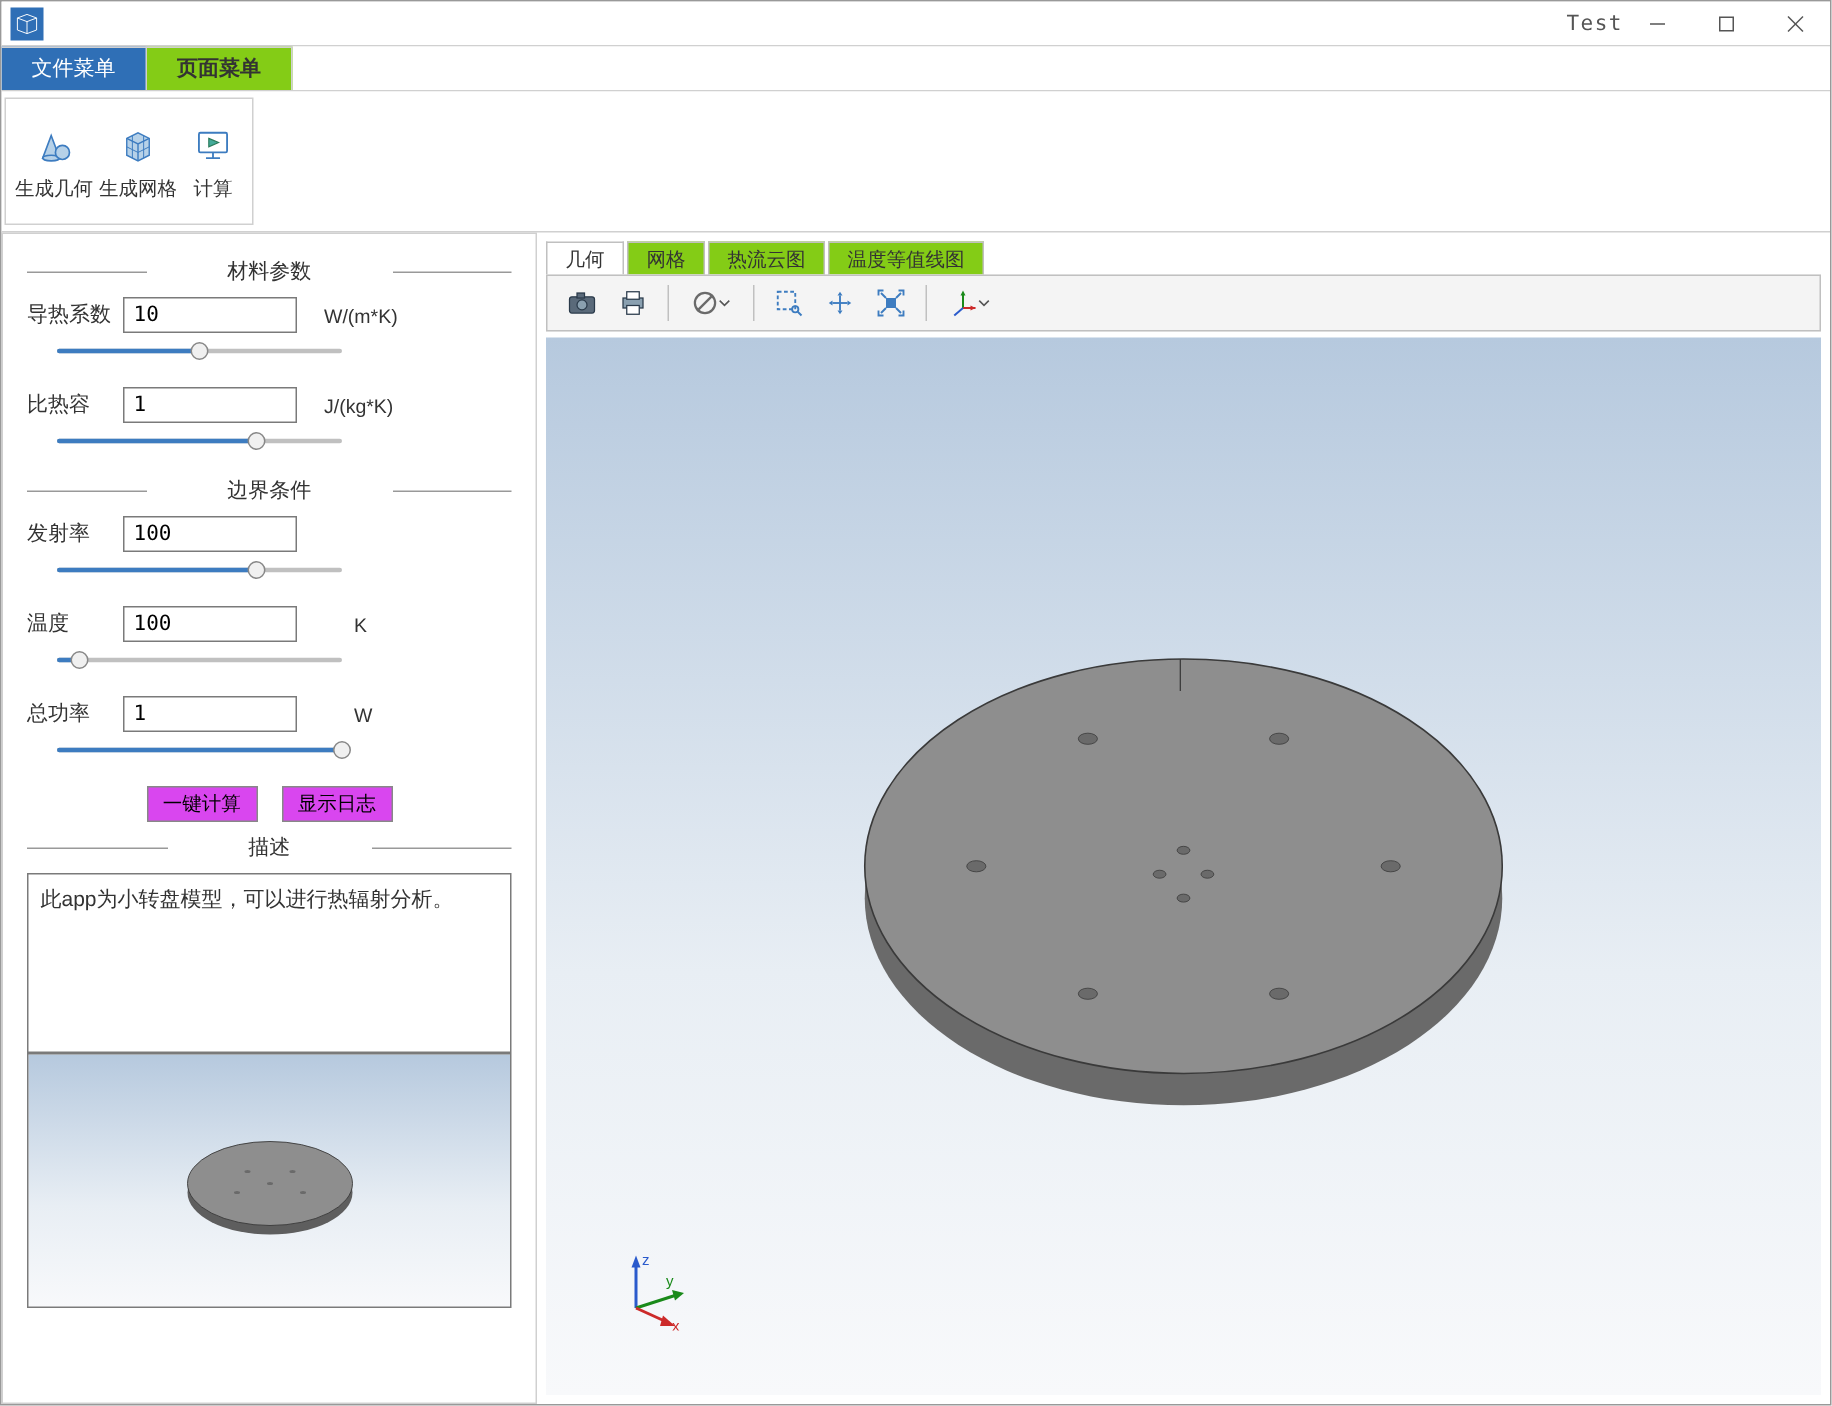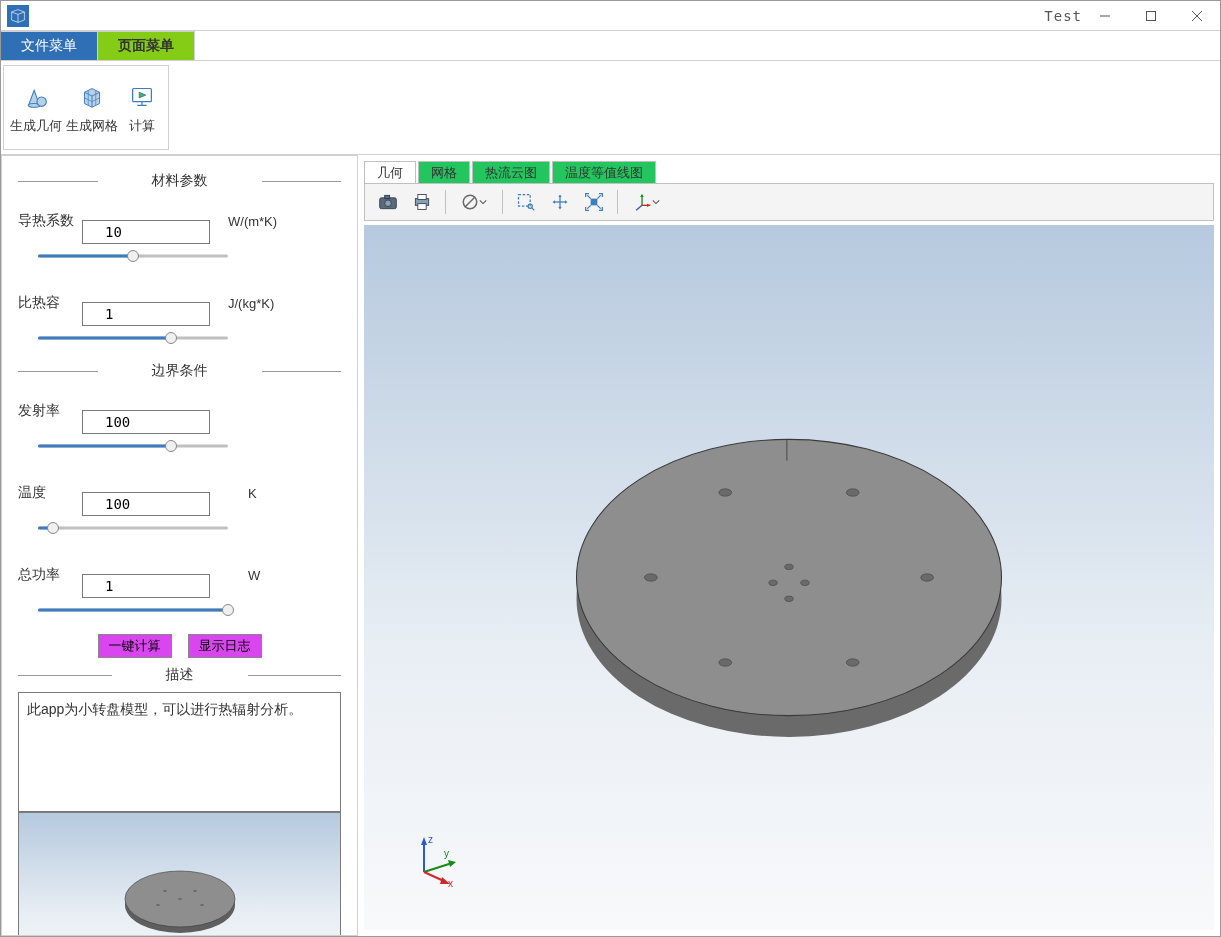--- a/index.html
+++ b/index.html
@@ -146,27 +146,26 @@
   display: flex;
   align-items: center;
   margin-bottom: 4px;
   gap: 8px;
 }
 .input-row .ilabel {
   width: 56px;
   font-size: 14px;
 }
 .input-row input.text {
-  width: 128px;
+  width: 116px;
   height: 24px;
-  padding: 2px 22px;
+  padding: 2px 6px;
   font-family: monospace;
   font-size: 14px;
   border: 1px solid #7a7a7a;
-  margin-top: 22px;
 }
 .input-row .unit {
   font-size: 13px;
   color: #333;
   margin-left: 10px;
 }
 .slider {
   position: relative;
   width: 190px;
   height: 16px;
@@ -237,21 +236,21 @@
 }
 
 
 .view-tabs {
   display: flex;
   height: 22px;
 }
 .view-tab {
   padding: 2px 12px;
   font-size: 13px;
-  background: #22c55e;
+  background: #84cc16;
   border: 1px solid #c0c0c0;
   border-bottom: none;
   margin-right: 2px;
 }
 .view-tab.active {
   background: #fff;
 }
 
 
 .view-toolbar {

